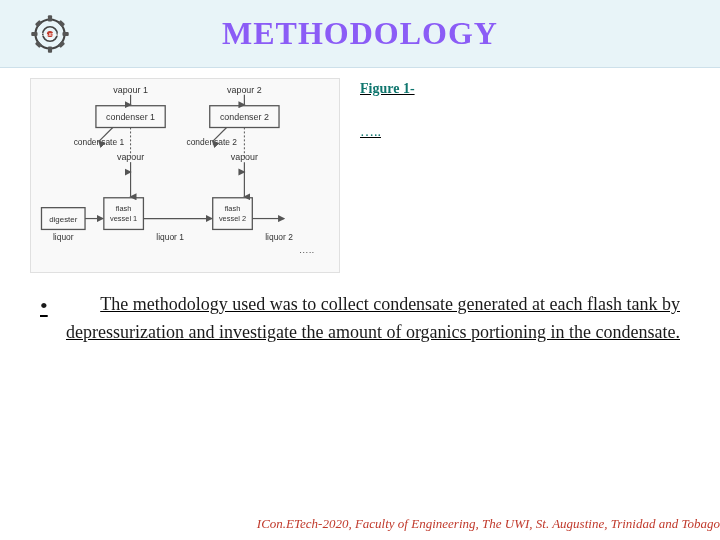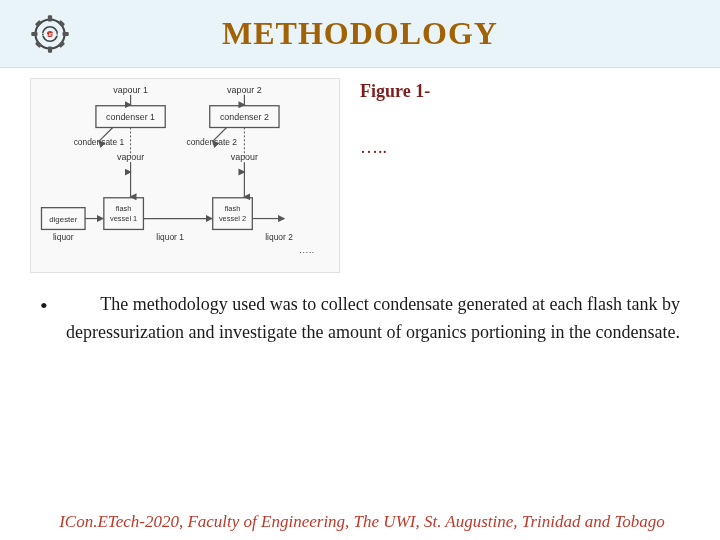--- a/index.html
+++ b/index.html
@@ -35,29 +35,30 @@
     .gear-logo svg {
       width: 52px;
       height: 52px;
     }
 
     .header-title {
       flex: 1;
       text-align: center;
       font-size: 32px;
       font-weight: bold;
-      color: #a16207;
+      color: #8b5cf6;
       font-family: 'Times New Roman', Times, serif;
       letter-spacing: 1px;
       padding-right: 60px;
     }
 
     
     .main-content {
       padding: 10px 30px 8px 30px;
+      text-decoration: underline;
     }
 
     
     .figure-section {
       display: flex;
       gap: 20px;
       margin-bottom: 18px;
       align-items: flex-start;
     }
 
@@ -68,23 +69,23 @@
       background: #f9f9f9;
       border: 1px solid #e0e0e0;
       position: relative;
       display: flex;
       align-items: center;
       justify-content: center;
     }
 
     .figure-caption {
       flex: 1;
-      font-size: 18px;
+      font-size: 14px;
       line-height: 1.55;
-      color: #7f1d1d;
+      color: #0f766e;
       font-family: 'Times New Roman', Times, serif;
     }
 
     .figure-caption .fig-label {
       font-weight: bold;
     }
 
     
     .bullet-section {
       padding: 0 10px;
@@ -110,22 +111,22 @@
       flex: 1;
       text-align: right;
     }
 
     
     .footer {
       position: absolute;
       bottom: 8px;
       left: 4px;
       right: 0;
-      text-align: center;
-      font-size: 17px;
+      text-align: right;
+      font-size: 13px;
       color: #c0392b;
       font-family: 'Times New Roman', Times, serif;
       font-style: italic;
     }
 
     
     .diag-svg {
       width: 100%;
       height: 100%;
     }

